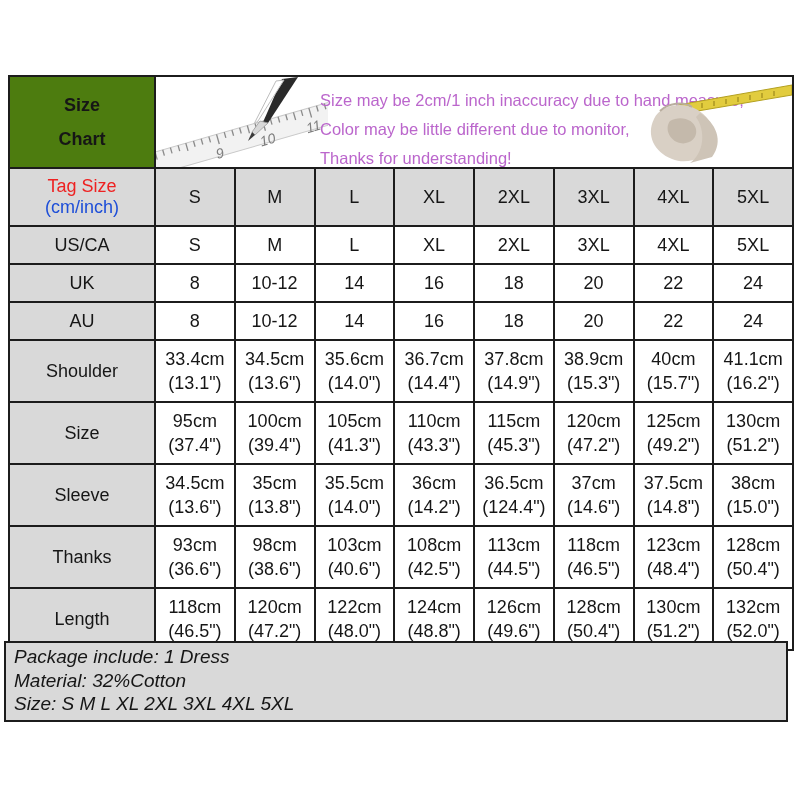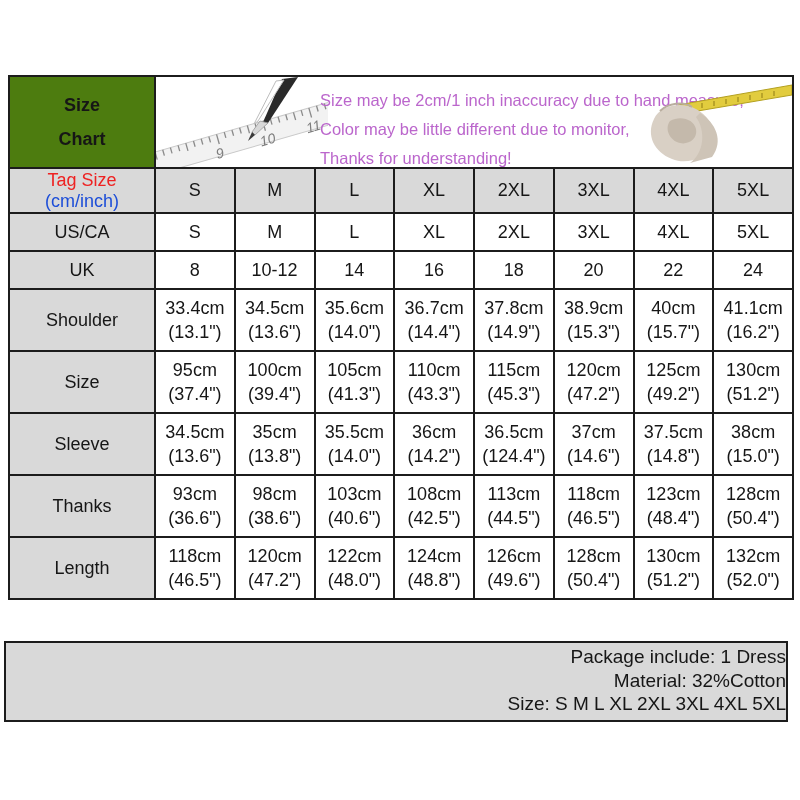--- a/index.html
+++ b/index.html
@@ -7,21 +7,21 @@
        font-family:"Liberation Sans", sans-serif;color:#161616;}
 
   
   table.size-table{position:absolute;left:8px;top:75px;width:784px;
        border-collapse:collapse;table-layout:fixed;}
   .size-table td{border:2px solid #1c1c1c;text-align:center;vertical-align:middle;
        font-size:18px;padding:0;overflow:hidden;}
   .grey{background:#d9d9d9;}
   .white{background:#ffffff;}
   tr.r-banner{height:92px;}
-  tr.r-tag{height:45px;}
+  tr.r-tag{height:58px;}
   tr.r-simple{height:38px;}
   tr.r-measure{height:62px;}
 
   
   .title-cell{background:#4d7c0f;font-weight:bold;font-size:29px;line-height:34px;}
   
   .banner-cell{position:relative;background:#ffffff;}
   .pencil-art{position:absolute;left:0;top:0;}
   .hand-art{position:absolute;right:0;top:2px;}
   .notes{position:absolute;left:164px;top:9px;text-align:left;
@@ -29,21 +29,21 @@
   .notes div{white-space:nowrap;}
 
   
   .tag-label{font-size:18px;line-height:21px;}
   
   .m2{line-height:24px;font-size:17.5px;}
 
   
   .footer-box{position:absolute;left:4px;top:641px;width:772px;
        background:#d9d9d9;border:2px solid #1c1c1c;
-       padding:2px 0 4px 8px;font-size:19px;line-height:23.5px;text-align:right;}
+       padding:2px 0 4px 8px;font-size:19px;line-height:23.5px;text-align:left;font-style:italic;}
 </style>
 </head>
 <body>
 
 <div>
 
   <table class="size-table">
     <colgroup>
       <col style="width:146px">
       <col span="8" style="width:79.75px">
@@ -154,20 +154,31 @@
           <td class="grey">UK</td>
           <td class="white">8</td>
           <td class="white">10-12</td>
           <td class="white">14</td>
           <td class="white">16</td>
           <td class="white">18</td>
           <td class="white">20</td>
           <td class="white">22</td>
           <td class="white">24</td>
         </tr>
+        <tr class="r-simple">
+          <td class="grey">AU</td>
+          <td class="white">8</td>
+          <td class="white">10-12</td>
+          <td class="white">14</td>
+          <td class="white">16</td>
+          <td class="white">18</td>
+          <td class="white">20</td>
+          <td class="white">22</td>
+          <td class="white">24</td>
+        </tr>
         <tr class="r-measure">
           <td class="grey">Shoulder</td>
           <td class="white m2">
             <div>33.4cm</div>
             <div>(13.1")</div>
           </td>
           <td class="white m2">
             <div>34.5cm</div>
             <div>(13.6")</div>
           </td>

